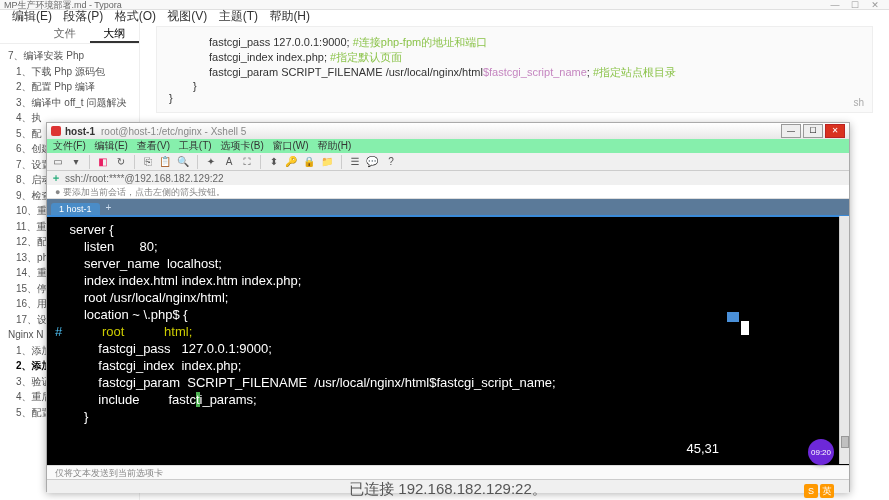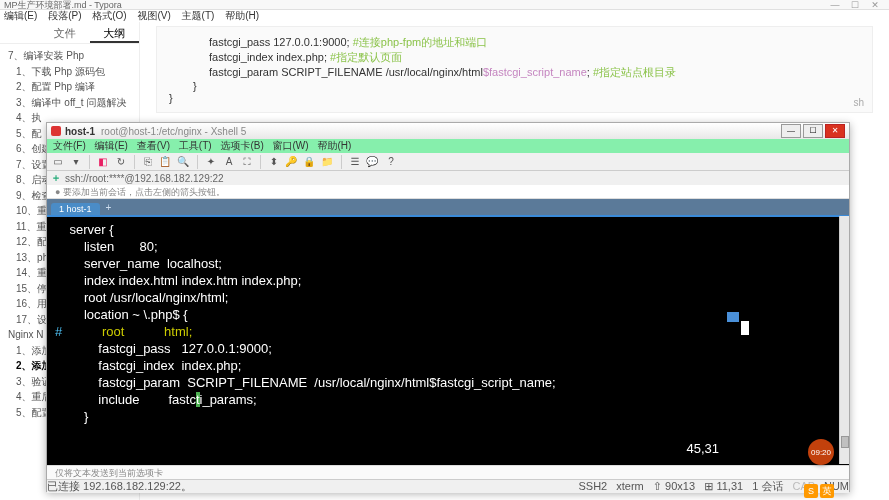--- a/index.html
+++ b/index.html
@@ -1,19 +1,19 @@
 <!DOCTYPE html>
 <html><head>
 <meta charset="utf-8">
 <style>
 * { margin: 0; padding: 0; box-sizing: border-box; font-family: "Microsoft YaHei", Arial, sans-serif; }
 body { background: #fff; width: 889px; height: 500px; overflow: hidden; position: relative; }
 .typora-titlebar { height: 10px; background: #f8f8f8; border-bottom: 1px solid #e0e0e0; font-size: 9px; color: #666; padding: 0 4px; line-height: 10px; display: flex; justify-content: space-between; }
 .typora-titlebar .win-ctrls span { display: inline-block; width: 20px; text-align: center; color: #999; }
-.typora-menu { height: 12px; background: #fff; font-size: 10px; color: #333; padding-left: 4px; line-height: 12px; }
+.typora-menu { height: 12px; background: #fff; font-size: 12px; color: #333; padding-left: 12px; line-height: 12px; }
 .typora-menu span { margin-right: 8px; }
 .main-area { display: flex; height: calc(100% - 22px); }
 .sidebar { width: 140px; border-right: 1px solid #eee; font-size: 10px; color: #444; overflow: hidden; }
 .sidebar-tabs { display: flex; height: 22px; border-bottom: 1px solid #eee; padding-left: 40px; }
 .sidebar-tab { flex: 1; text-align: center; line-height: 22px; font-size: 11px; color: #666; }
 .sidebar-tab.active { color: #000; border-bottom: 2px solid #333; font-weight: 500; }
 .outline { padding: 4px 0; font-size: 10px; line-height: 15.5px; }
 .outline-item { padding-left: 8px; white-space: nowrap; overflow: hidden; color: #555; }
 .outline-item.l2 { padding-left: 16px; }
 .outline-item.active { color: #000; font-weight: bold; }
@@ -44,28 +44,28 @@
 .xs-tabs { height: 16px; background: #5b7a99; display: flex; align-items: flex-end; padding-left: 4px; }
 .xs-tab { background: #4a8cc7; color: #fff; font-size: 9px; padding: 1px 8px; border-radius: 3px 3px 0 0; margin-right: 2px; }
 .xs-tabs .plus { color: #cde; font-size: 10px; margin-left: 4px; align-self: center; }
 .terminal { background: #000; color: #fff; font-family: "DejaVu Sans Mono", Consolas, monospace; font-size: 13px; line-height: 17px; height: 250px; padding: 4px 8px; white-space: pre; overflow: hidden; position: relative; border-top: 2px solid #3a8ad8; }
 .terminal .cm { color: #4fc3f7; }
 .terminal .y { color: #cccc00; }
 .terminal .cur { background: #4caf50; }
 .terminal .pos { position: absolute; right: 130px; bottom: 8px; color: #fff; }
 .terminal .right-box { position: absolute; right: 110px; top: 95px; width: 12px; height: 10px; background: #4a90d9; }
 .terminal .right-box2 { position: absolute; right: 100px; top: 104px; width: 8px; height: 14px; background: #fff; }
-.xs-status { height: 14px; background: #f0f0f0; border-top: 1px solid #ccc; font-size: 11px; display: flex; justify-content: space-between; align-items: center; padding: 0 0; color: #555; }
+.xs-status { height: 14px; background: #f0f0f0; border-top: 1px solid #ccc; font-size: 15px; display: flex; justify-content: space-between; align-items: center; padding: 0 20px; color: #555; flex-direction: column; }
 .xs-status .r span { margin-left: 6px; }
 .xs-sendtext { height: 14px; font-size: 9px; color: #888; padding: 0 8px; line-height: 14px; background: #fafafa; border-top: 1px solid #ddd; }
 .scrollbar { position: absolute; right: 0; top: 93px; width: 10px; height: 248px; background: #e8e8e8; border-left: 1px solid #ccc; }
 .scrollbar .thumb { position: absolute; top: 220px; width: 8px; height: 12px; background: #c0c0c0; left: 1px; border: 1px solid #999; }
 
 
-.circle-clock { position: absolute; right: 55px; bottom: 35px; width: 26px; height: 26px; border-radius: 50%; background: #c2410c; color: #fff; font-size: 8px; display: flex; align-items: center; justify-content: center; box-shadow: 0 1px 4px rgba(0,0,0,.3); }
+.circle-clock { position: absolute; right: 55px; bottom: 35px; width: 26px; height: 26px; border-radius: 50%; background: #6d28d9; color: #fff; font-size: 8px; display: flex; align-items: center; justify-content: center; box-shadow: 0 1px 4px rgba(0,0,0,.3); }
 .ime { position: absolute; right: 55px; bottom: 2px; display: flex; gap: 2px; }
 .ime span { width: 14px; height: 14px; background: #f90; color: #fff; font-size: 9px; display: inline-flex; align-items: center; justify-content: center; border-radius: 2px; }
 </style>
 </head>
 <body>
 
 <div class="typora-titlebar">
   <span>MP生产环境部署.md - Typora</span>
   <span class="win-ctrls"><span>—</span><span>☐</span><span>✕</span></span>
 </div>

